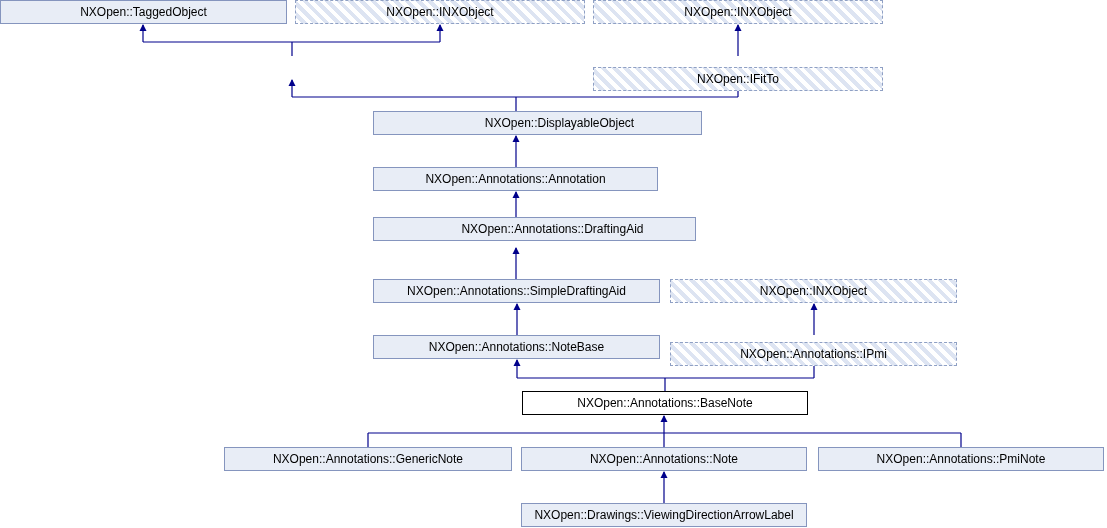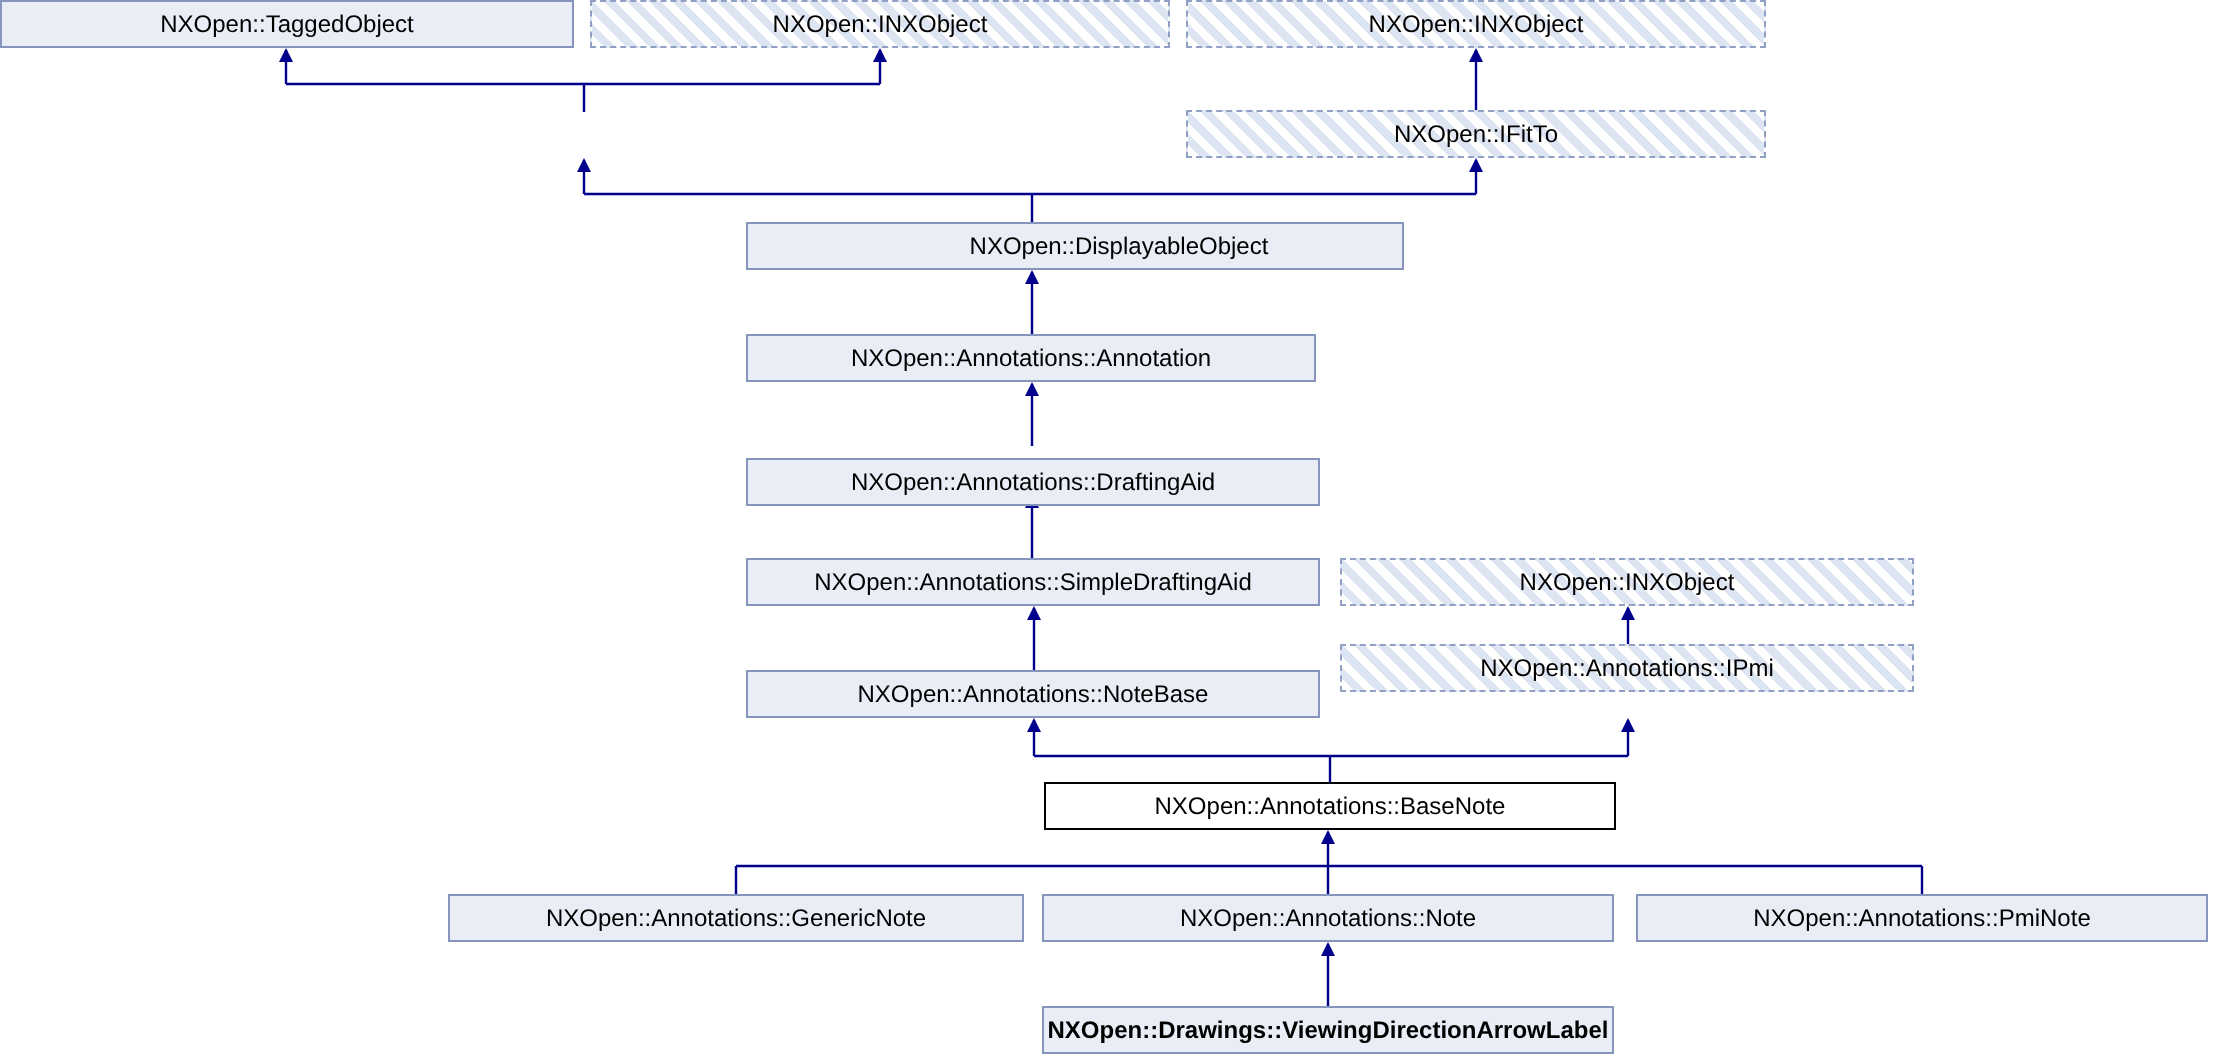--- a/index.html
+++ b/index.html
@@ -101,52 +101,52 @@
 
 <div class="class-node solid" style="left: 0px; top: 0px; width: 285px; height: 22px;">
       <span class="node-label">NXOpen::TaggedObject</span>
     </div>
     <div class="class-node hatched" style="left: 295px; top: 0px; width: 288px; height: 22px;">
       <span class="node-label">NXOpen::INXObject</span>
     </div>
     <div class="class-node hatched" style="left: 593px; top: 0px; width: 288px; height: 22px;">
       <span class="node-label">NXOpen::INXObject</span>
     </div>
-    <div class="class-node hatched" style="left: 593px; top: 55px; width: 288px; height: 22px;">
+    <div class="class-node hatched" style="left: 593px; top: 67px; width: 288px; height: 22px;">
       <span class="node-label">NXOpen::IFitTo</span>
     </div>
     <div class="class-node solid" style="left: 373px; top: 111px; width: 283px; height: 22px; padding-left: 44px;">
       <span class="node-label">NXOpen::DisplayableObject</span>
     </div>
     <div class="class-node solid" style="left: 373px; top: 167px; width: 283px; height: 22px;">
       <span class="node-label">NXOpen::Annotations::Annotation</span>
     </div>
-    <div class="class-node solid" style="left: 373px; top: 229px; width: 285px; height: 22px;">
+    <div class="class-node solid" style="left: 373px; top: 217px; width: 285px; height: 22px; padding-left: 36px;">
       <span class="node-label">NXOpen::Annotations::DraftingAid</span>
     </div>
     <div class="class-node solid" style="left: 373px; top: 279px; width: 285px; height: 22px;">
       <span class="node-label">NXOpen::Annotations::SimpleDraftingAid</span>
     </div>
     <div class="class-node hatched" style="left: 670px; top: 279px; width: 285px; height: 22px;">
       <span class="node-label">NXOpen::INXObject</span>
     </div>
     <div class="class-node solid" style="left: 373px; top: 335px; width: 285px; height: 22px;">
       <span class="node-label">NXOpen::Annotations::NoteBase</span>
     </div>
-    <div class="class-node hatched" style="left: 670px; top: 322px; width: 285px; height: 22px;">
+    <div class="class-node hatched" style="left: 670px; top: 342px; width: 285px; height: 22px;">
       <span class="node-label">NXOpen::Annotations::IPmi</span>
     </div>
     <div class="class-node current" style="left: 522px; top: 391px; width: 284px; height: 22px;">
       <span class="node-label">NXOpen::Annotations::BaseNote</span>
     </div>
     <div class="class-node solid" style="left: 224px; top: 447px; width: 286px; height: 22px; text-align: center;">
       <span class="node-label">NXOpen::Annotations::GenericNote</span>
     </div>
     <div class="class-node solid" style="left: 521px; top: 447px; width: 284px; height: 22px;">
       <span class="node-label">NXOpen::Annotations::Note</span>
     </div>
     <div class="class-node solid" style="left: 818px; top: 447px; width: 284px; height: 22px; align-items: center;">
       <span class="node-label">NXOpen::Annotations::PmiNote</span>
     </div>
-    <div class="class-node solid" style="left: 521px; top: 503px; width: 284px; height: 22px; font-weight: bold;">
+    <div class="class-node solid" style="left: 521px; top: 503px; width: 284px; height: 22px;">
       <span class="node-label">NXOpen::Drawings::ViewingDirectionArrowLabel</span>
     </div>
   </div>
 
 </body></html>

